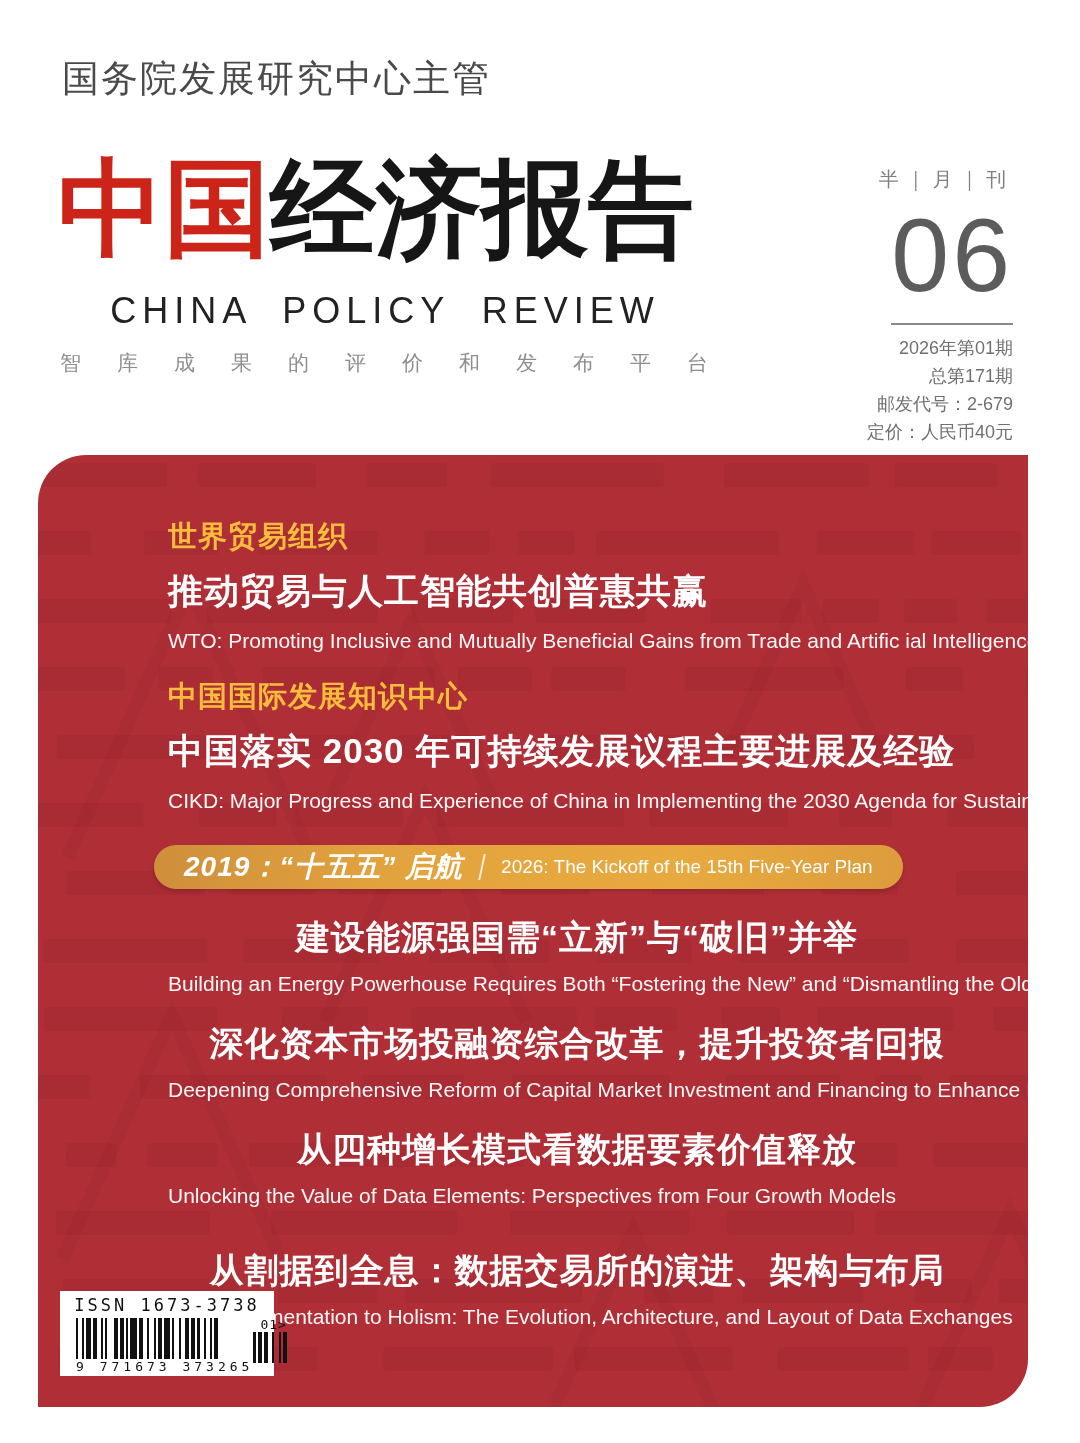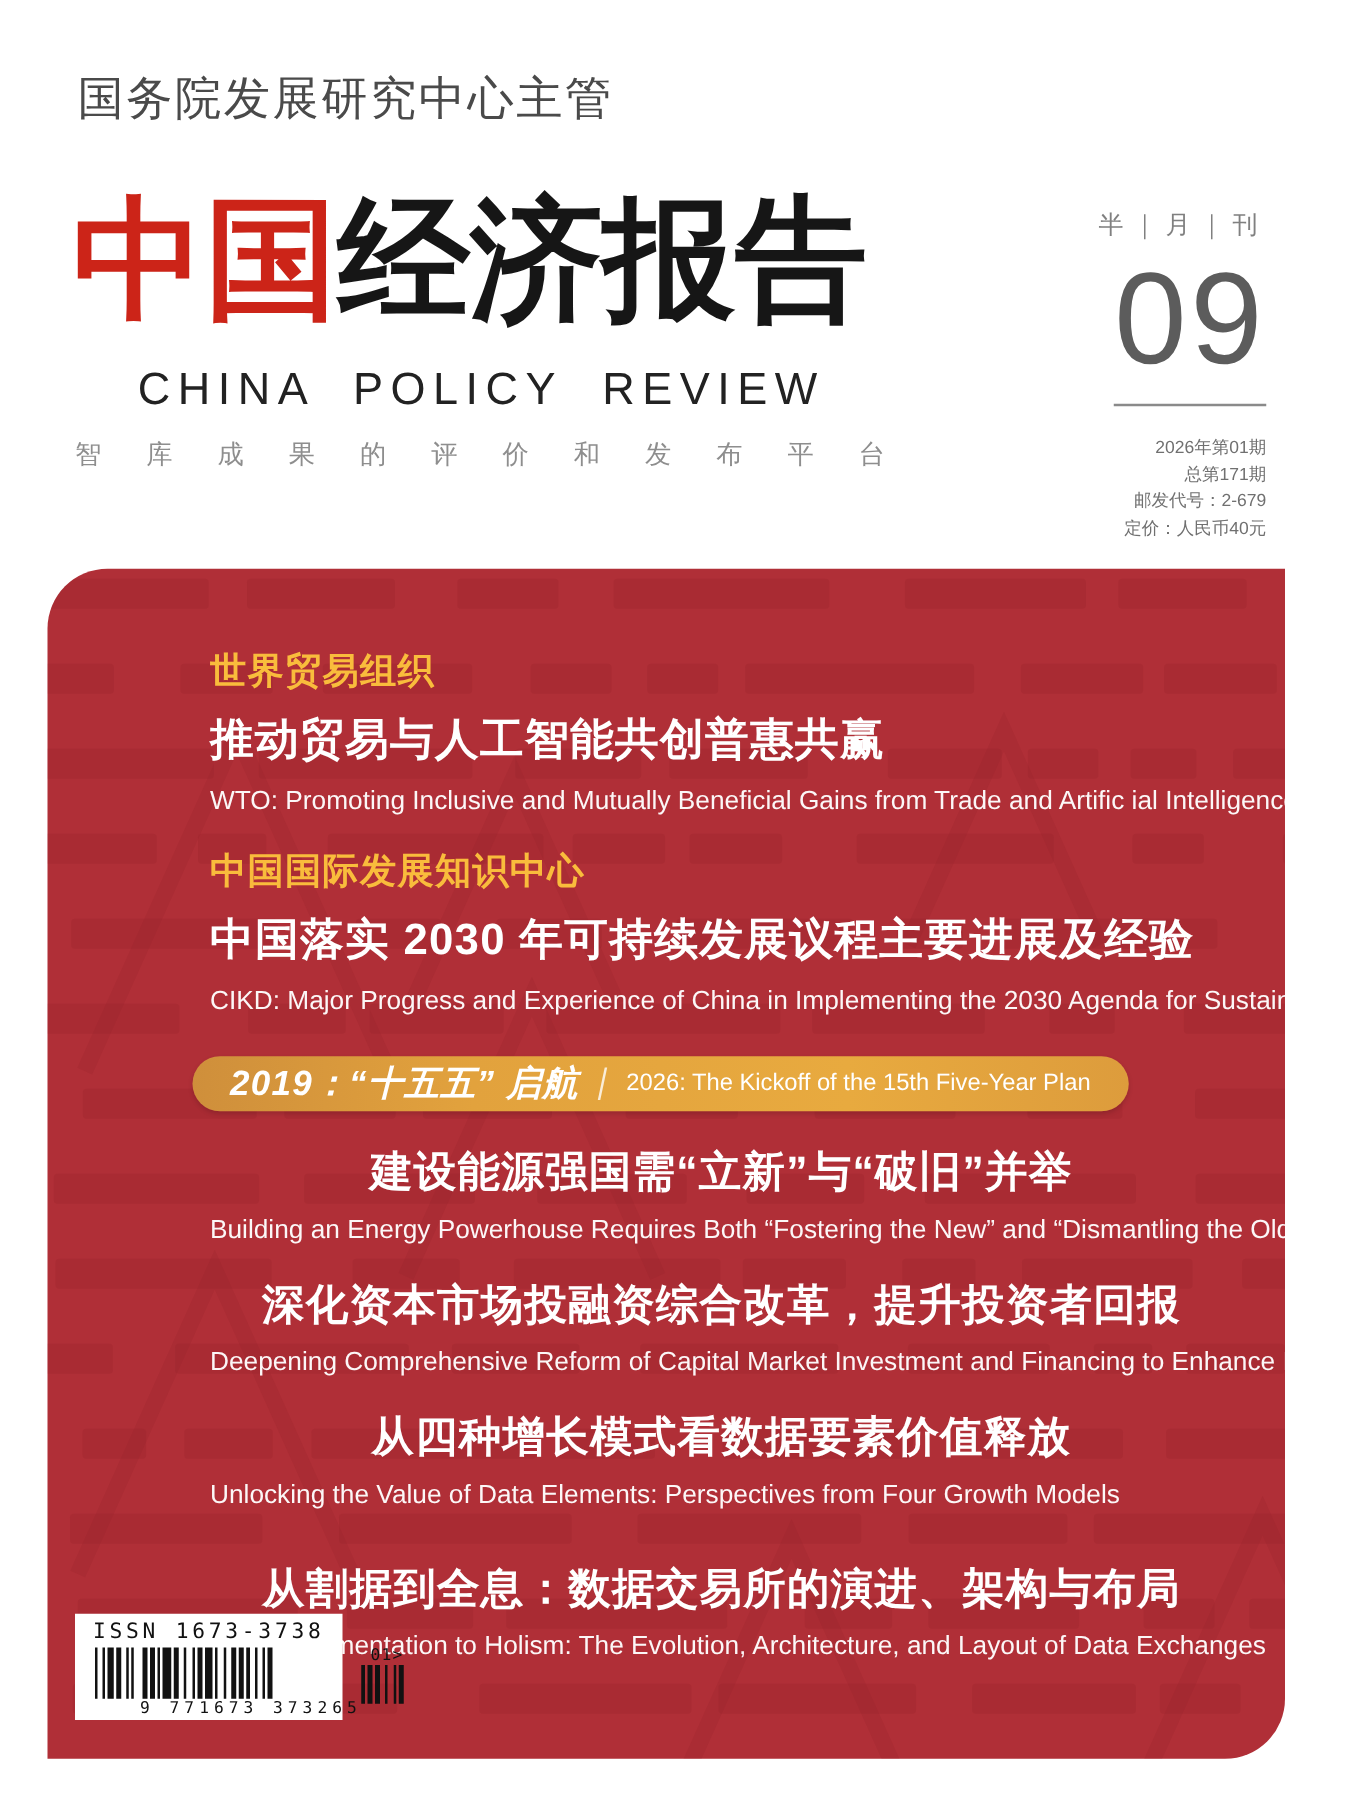--- a/index.html
+++ b/index.html
@@ -40,21 +40,21 @@
   .issue-freq {
     font-size:20px; color:#808080; letter-spacing:7px; white-space:nowrap;
   }
   .issue-number {
     margin-top:10px; font-size:104px; line-height:1.0; font-weight:400;
     color:#5c5c5c; letter-spacing:3px;
   }
   .issue-divider {
     margin-top:16px; margin-left:auto; width:122px; height:2px; background:#8a8a8a;
   }
-  .issue-meta { margin-top:22px; font-size:14px; line-height:1.55; color:#707070; }
+  .issue-meta { margin-top:10px; font-size:18px; line-height:1.55; color:#707070; }
 
   
   .cover-panel {
     position:absolute; left:38px; top:455px; width:990px; height:952px;
     background:#b02f37; border-radius:48px 0 48px 0; overflow:hidden;
   }
   .panel-pattern { position:absolute; inset:0; width:100%; height:100%; }
   .panel-content { position:relative; z-index:2; padding:62px 42px 0 130px; }
 
   .feature-kicker {
@@ -108,21 +108,21 @@
     font-family:"DejaVu Sans Mono", monospace; font-size:17px; color:#111;
     letter-spacing:3px; text-align:center; white-space:nowrap;
   }
   .bc-row { display:flex; align-items:flex-start; margin-top:3px; padding-left:8px; }
   .bars { display:flex; height:41px; }
   .bars span { height:100%; }
   .bars.small { height:31px; }
   .bc-main {}
   .bc-digits {
     font-family:"DejaVu Sans Mono", monospace; font-size:13px; color:#111;
-    letter-spacing:4px; margin-top:0px; white-space:nowrap;margin-left:36px;
+    letter-spacing:4px; margin-top:0px; white-space:nowrap;
   }
   .bc-addon { text-align:center; }
   .bc-addon-num {
     font-family:"DejaVu Sans Mono", monospace; font-size:13px; color:#111;
     letter-spacing:1px; line-height:1; margin-bottom:1px; text-align:right;
   }
 </style>
 </head>
 <body>
 
@@ -131,21 +131,21 @@
   <div class="supervisor">国务院发展研究中心主管</div>
 
   <div class="logo">
     <span class="cn-red">中国</span><span class="cn-black">经济报告</span>
   </div>
   <div class="title-en">CHINA POLICY REVIEW</div>
   <div class="tagline">智库成果的评价和发布平台</div>
 
   <div class="issue">
     <div class="issue-freq">半｜月｜刊</div>
-    <div class="issue-number">09</div>
+    <div class="issue-number">06</div>
     <div class="issue-divider"></div>
     <div class="issue-meta">
       <div>2026年第01期</div>
       <div>总第171期</div>
       <div>邮发代号：2-679</div>
       <div>定价：人民币40元</div>
     </div>
   </div>
 
   <div class="cover-panel">

